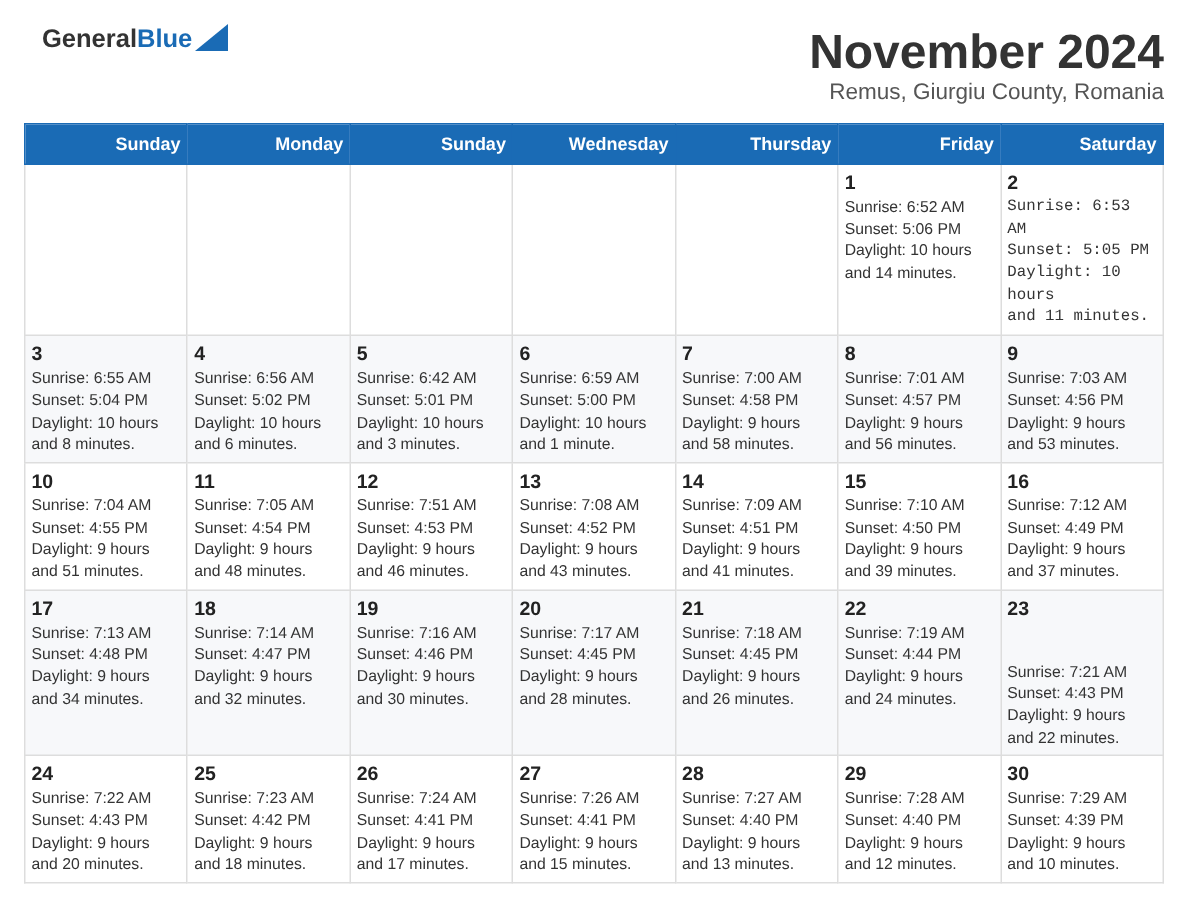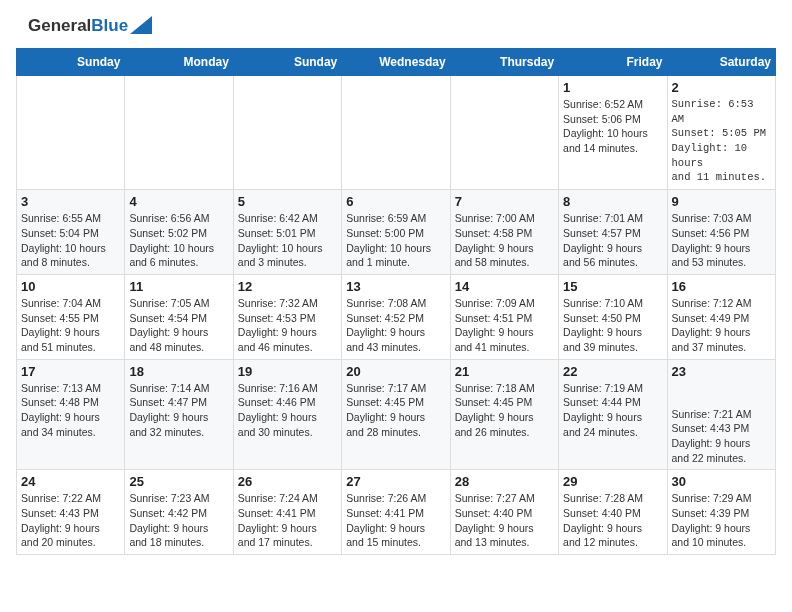--- a/index.html
+++ b/index.html
@@ -85,20 +85,24 @@
   <div class="logo">
     <div class="logo-row">
       <div>
         <span style="font-size:17px;font-weight:bold;color:#333;">General</span><span style="font-size:17px;font-weight:bold;color:#1a6bb5;">Blue</span>
       </div>
       <svg width="22" height="18" viewBox="0 0 22 18" style="margin-left:2px;margin-top:-2px;">
         <polygon points="0,18 22,0 22,18" fill="#1a6bb5"></polygon>
       </svg>
     </div>
   </div>
+  <div class="title-block">
+    <div class="month-title">November 2024</div>
+    <div class="location">Remus, Giurgiu County, Romania</div>
+  </div>
 </div>
 
 <table class="calendar">
   <thead>
     <tr>
     <th>Sunday</th>
         <th>Monday</th>
         <th>Sunday</th>
         <th>Wednesday</th>
         <th>Thursday</th>
@@ -189,21 +193,21 @@
         </td>
         <td>
           <div class="day-num">11</div>
           <div class="day-info" style="white-space: pre-line;">Sunrise: 7:05 AM
 Sunset: 4:54 PM
 Daylight: 9 hours
 and 48 minutes.</div>
         </td>
         <td>
           <div class="day-num">12</div>
-          <div class="day-info" style="white-space: pre-line;">Sunrise: 7:32 AM
+          <div class="day-info" style="white-space: pre-line;">Sunrise: 7:51 AM
 Sunset: 4:53 PM
 Daylight: 9 hours
 and 46 minutes.</div>
         </td>
         <td>
           <div class="day-num">13</div>
           <div class="day-info" style="white-space: pre-line;">Sunrise: 7:08 AM
 Sunset: 4:52 PM
 Daylight: 9 hours
 and 43 minutes.</div>

